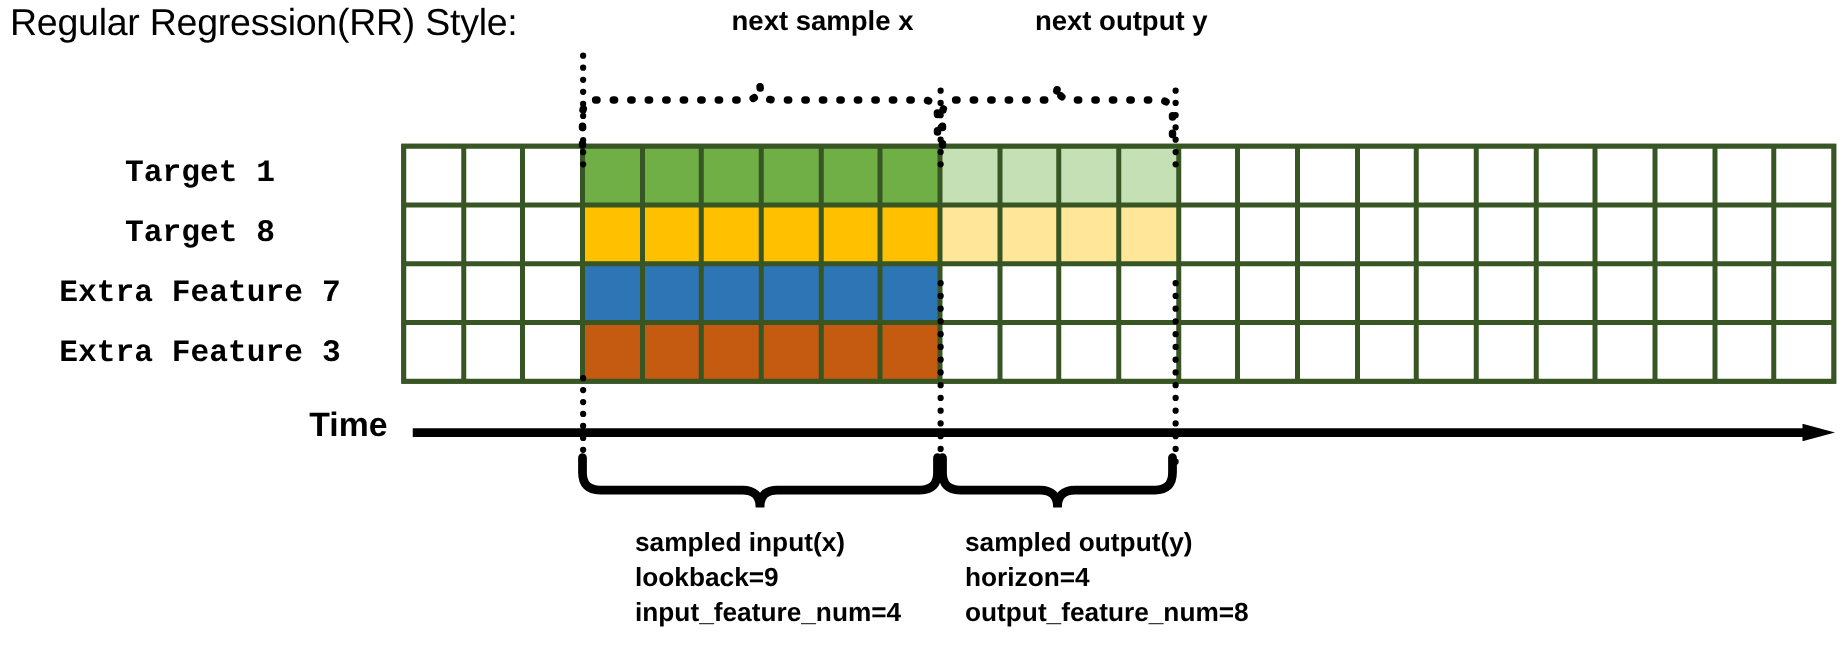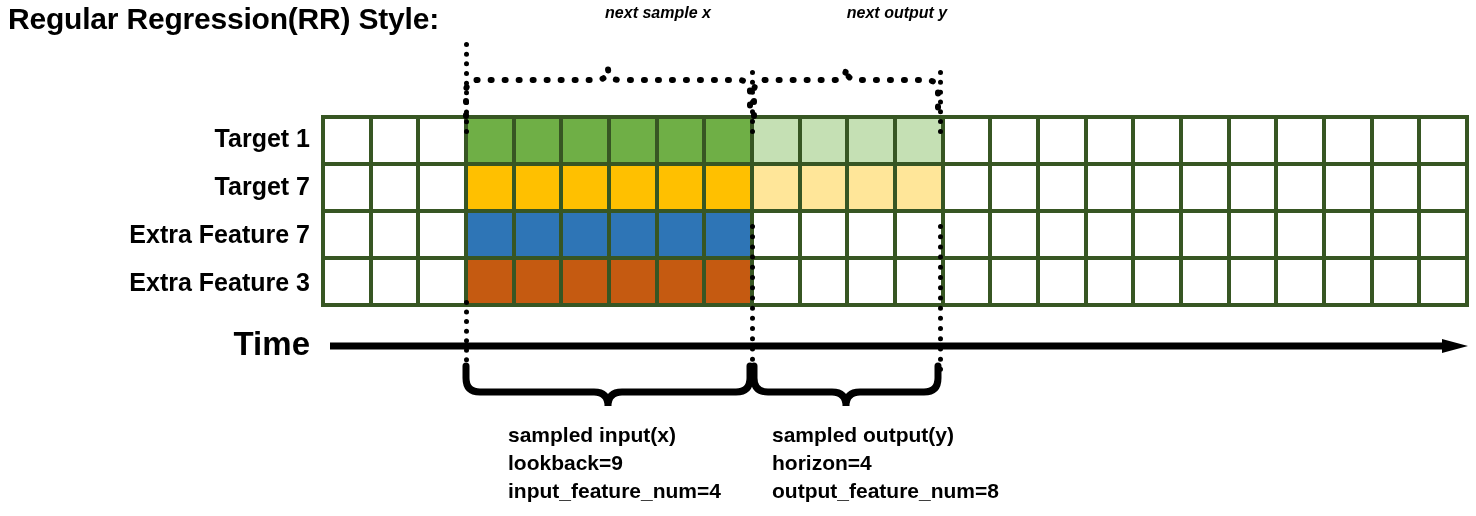--- a/index.html
+++ b/index.html
@@ -21,47 +21,47 @@
     width: 1476px;
     height: 516px;
   }
 
   
   .page-title {
     position: absolute;
     left: 8px;
     top: 2px;
     font-size: 30px;
-    font-weight: 700;
+    font-weight: 400;
     letter-spacing: -0.2px;
     white-space: nowrap;
   }
 
   
   .brace-label {
     position: absolute;
-    font-size: 16px;
-    font-style: italic;
+    font-size: 22px;
     font-weight: 600;
     white-space: nowrap;
     text-align: center;
   }
   #label-next-x { left: 578px; top: 4px; width: 160px; }
   #label-next-y { left: 812px; top: 4px; width: 170px; }
 
   
   .row-label {
     position: absolute;
     right: 0;
     width: 300px;
-    text-align: right;
+    text-align: center;
     font-size: 25px;
     font-weight: 700;
     white-space: nowrap;
     line-height: 1;
+    font-family: Liberation Mono, monospace;
   }
   .row-label-wrap {
     position: absolute;
     left: 0px;
     width: 310px;
   }
 
   
   #grid {
     position: absolute;
@@ -87,21 +87,21 @@
   #grid .cell.blue       { background: #2E75B6; }
   #grid .cell.orange     { background: #C55A11; }
 
   
   #time-label {
     position: absolute;
     left: 0px;
     top: 327px;
     width: 310px;
     text-align: right;
-    font-size: 33px;
+    font-size: 27px;
     font-weight: 700;
     line-height: 1;
   }
   #time-axis {
     position: absolute;
     left: 330px;
     top: 339px;
     width: 1138px;
     height: 14px;
   }
@@ -140,21 +140,21 @@
 
   <div class="page-title">Regular Regression(RR) Style:</div>
 
   <div class="brace-label" id="label-next-x">next sample x</div>
   <div class="brace-label" id="label-next-y">next output y</div>
 
   <div class="row-label-wrap" style="top:126px;">
     <div class="row-label">Target 1</div>
   </div>
   <div class="row-label-wrap" style="top:174px;">
-    <div class="row-label">Target 7</div>
+    <div class="row-label">Target 8</div>
   </div>
   <div class="row-label-wrap" style="top:222px;">
     <div class="row-label">Extra Feature 7</div>
   </div>
   <div class="row-label-wrap" style="top:270px;">
     <div class="row-label">Extra Feature 3</div>
   </div>
 
   <div id="grid">
       <div class="cell"></div>

